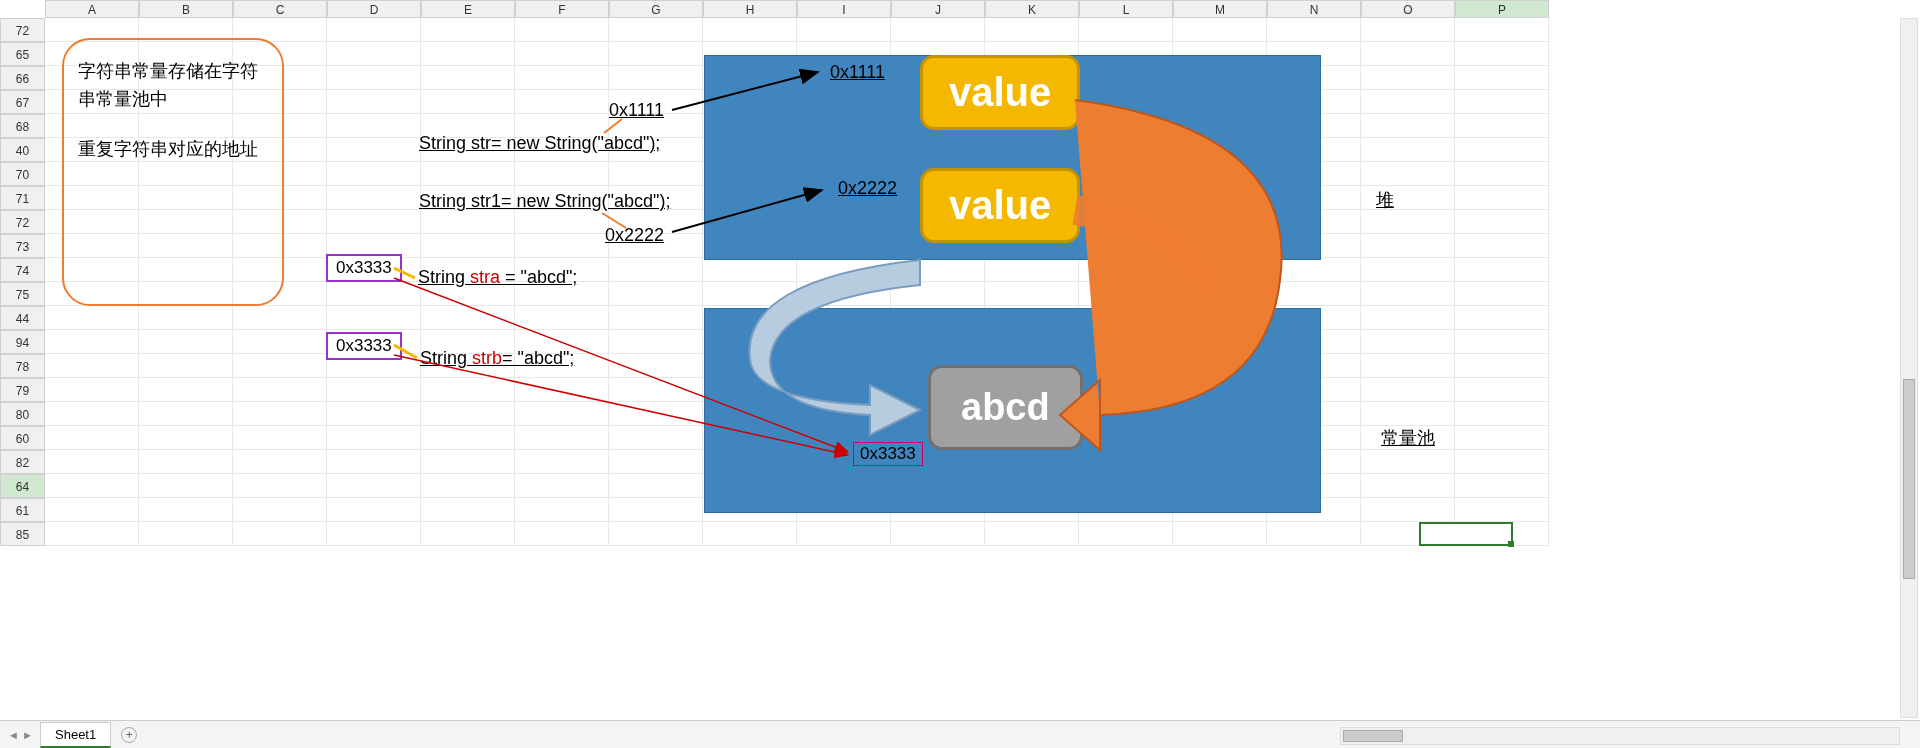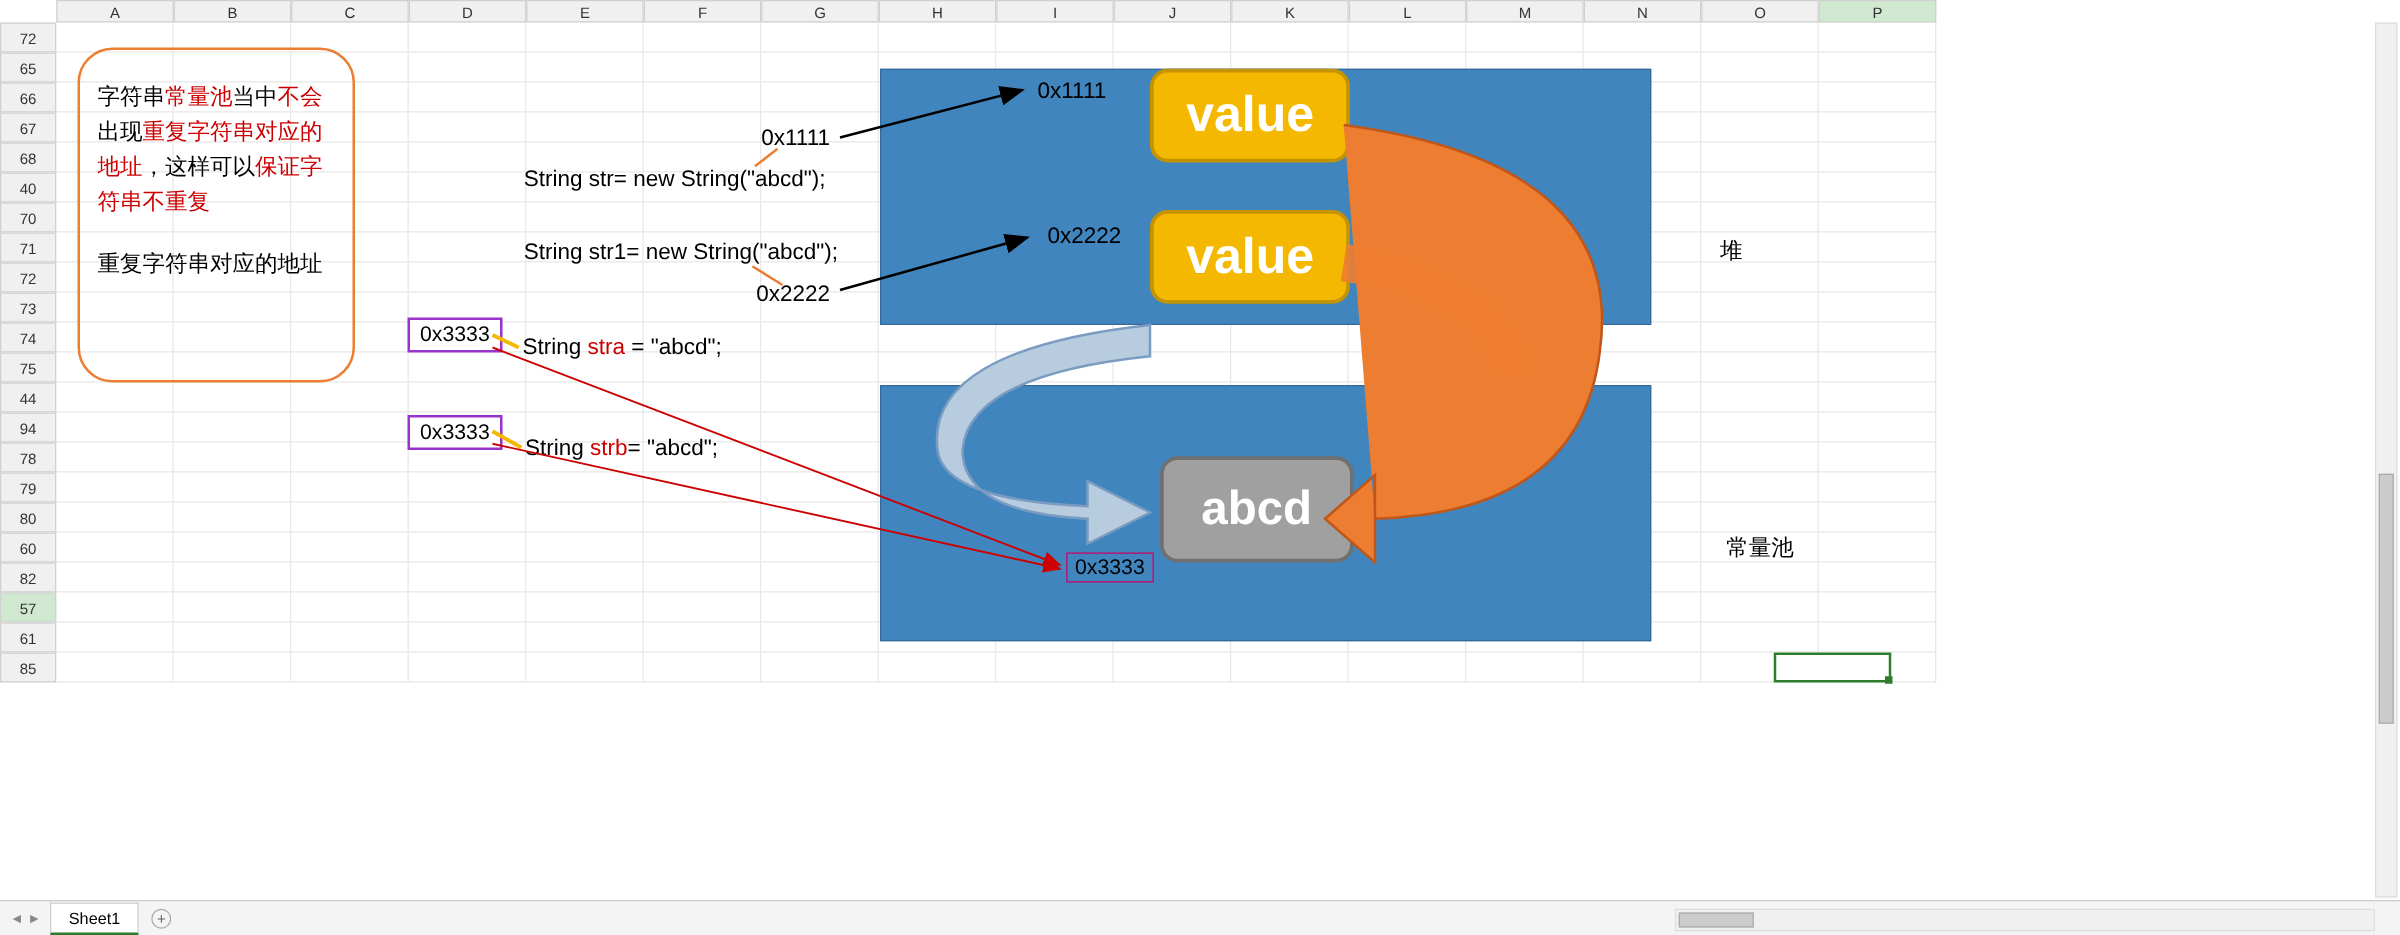--- a/index.html
+++ b/index.html
@@ -23,21 +23,21 @@
     .callout .red { color: #cc0000; }
     
     .addr-box { position: absolute; border: 2px solid #9933cc; background: #fff; font-size: 17px; padding: 2px 8px; }
     
     .heap-box { position: absolute; background: #4185be; border: 1px solid #336a9a; }
     
     .value-badge { position: absolute; background: #f5b800; border: 3px solid #c49400; border-radius: 14px; padding: 12px 26px; font-size: 40px; font-weight: bold; color: #fff; }
     
     .abcd-badge { position: absolute; background: #a0a0a0; border: 3px solid #707070; border-radius: 14px; padding: 18px 30px; font-size: 38px; font-weight: bold; color: #fff; }
     
-    .label-text { position: absolute; font-size: 18px; }
+    .label-text { position: absolute; font-size: 18px; text-decoration: underline; }
     .red { color: #cc0000; }
     
     .sheet-tabs { position: absolute; left: 0; bottom: 0; height: 28px; width: 100%; background: #f4f4f4; border-top: 1px solid #ccc; display: flex; align-items: center; padding-left: 40px; }
     .nav-arrows { position: absolute; left: 8px; display: flex; gap: 8px; font-size: 11px; color: #888; }
     .sheet-tab { padding: 4px 14px; background: #fff; border: 1px solid #ccc; border-bottom: 2px solid #2d7d2d; font-size: 13px; }
     .add-sheet { margin-left: 10px; width: 16px; height: 16px; border: 1px solid #aaa; border-radius: 50%; display: flex; align-items: center; justify-content: center; font-size: 12px; color: #666; }
     
     .hscroll { position: absolute; bottom: 3px; right: 20px; width: 560px; height: 18px; background: #f0f0f0; border: 1px solid #ddd; }
     .hscroll-thumb { position: absolute; left: 2px; top: 2px; width: 60px; height: 12px; background: #ccc; border: 1px solid #aaa; }
     
@@ -83,21 +83,21 @@
     <div class="row-header">73</div>
     <div class="row-header">74</div>
     <div class="row-header">75</div>
     <div class="row-header">44</div>
     <div class="row-header">94</div>
     <div class="row-header">78</div>
     <div class="row-header">79</div>
     <div class="row-header">80</div>
     <div class="row-header">60</div>
     <div class="row-header">82</div>
-    <div class="row-header active">57</div>
+    <div class="row-header active">64</div>
     <div class="row-header">61</div>
     <div class="row-header">85</div>
   </div>
 
 <div class="cells" id="cell-grid">
     <div class="cell-grid" style="left: 0px; top: 0px;"></div>
     <div class="cell-grid" style="left: 94px; top: 0px;"></div>
     <div class="cell-grid" style="left: 188px; top: 0px;"></div>
     <div class="cell-grid" style="left: 282px; top: 0px;"></div>
     <div class="cell-grid" style="left: 376px; top: 0px;"></div>
@@ -446,23 +446,21 @@
     <div class="cell-grid" style="left: 1034px; top: 504px;"></div>
     <div class="cell-grid" style="left: 1128px; top: 504px;"></div>
     <div class="cell-grid" style="left: 1222px; top: 504px;"></div>
     <div class="cell-grid" style="left: 1316px; top: 504px;"></div>
     <div class="cell-grid" style="left: 1410px; top: 504px;"></div>
   </div>
 
 <div class="selected-cell" style="left:1419px; top:522px; width:94px; height:24px;"></div>
 
 <div class="callout">
-  <div style="margin-top:6px;">
-    <span>字符串</span><span class="red">常量池</span><span>当中</span><span class="red">不会</span><span>出现</span><span class="red">重复字符串对应的地址</span><span>，这样可以</span><span class="red">保证字符串不重复</span>
-  </div>
+  <div>字符串常量存储在字符串常量池中</div>
   <div style="margin-top:22px;">重复字符串对应的地址</div>
 </div>
 
 <div class="label-text" style="left:419px; top:133px;">String str= new String("abcd");</div>
 <div class="label-text" style="left:609px; top:100px;">0x1111</div>
 
 <div class="label-text" style="left:419px; top:191px;">String str1= new String("abcd");</div>
 <div class="label-text" style="left:605px; top:225px;">0x2222</div>
 
 <div class="addr-box" style="left:326px; top:254px;">0x3333</div>

